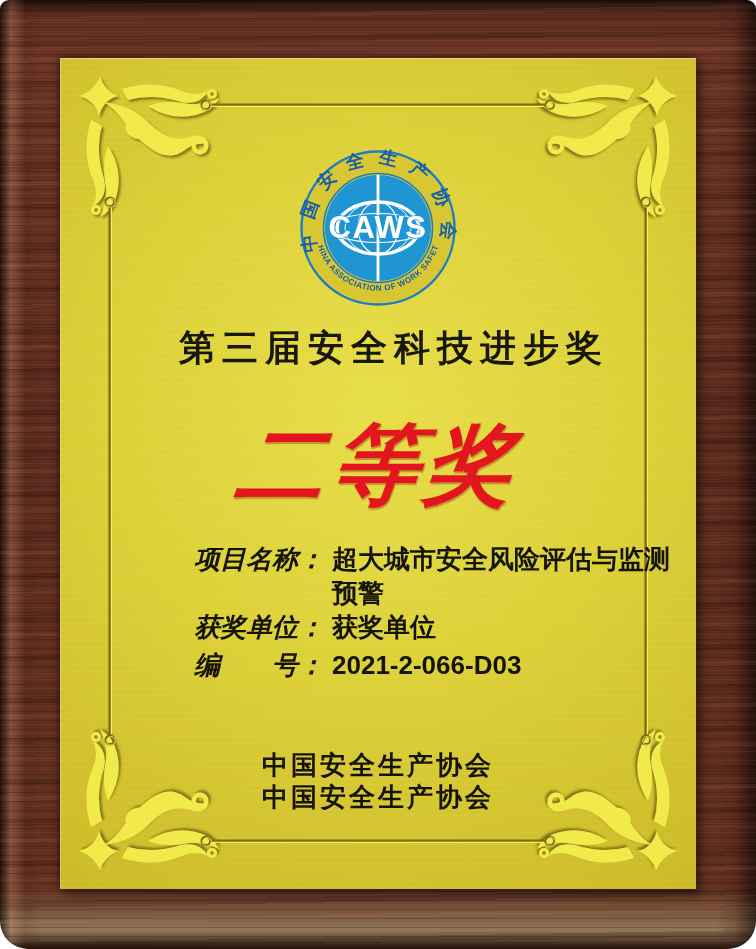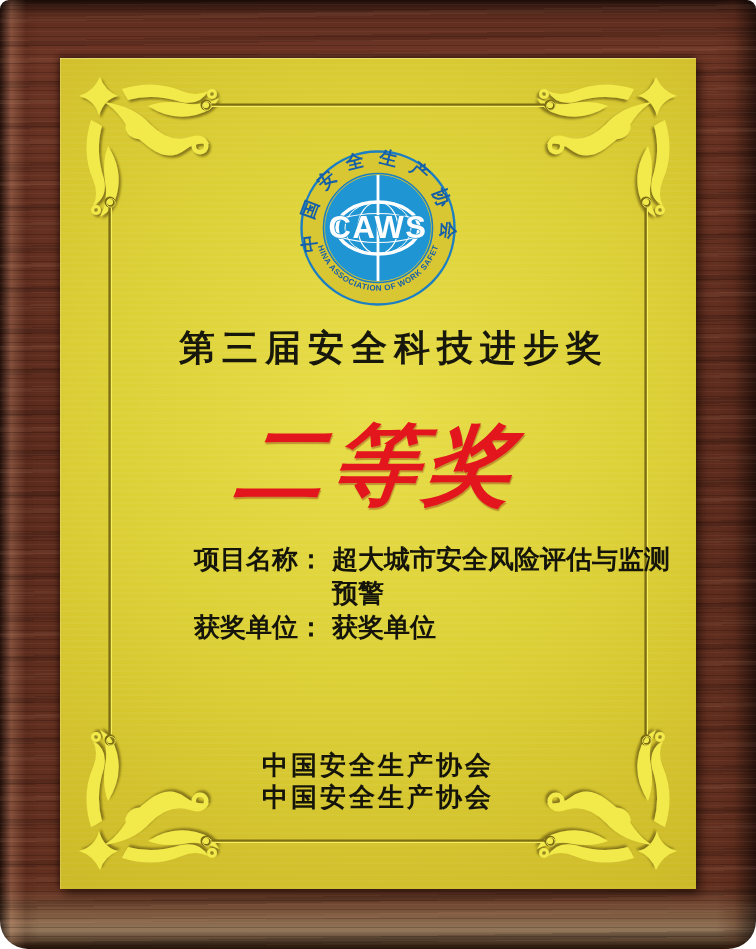--- a/index.html
+++ b/index.html
@@ -42,21 +42,21 @@
   }
   .award{
     position:absolute;left:0;top:348px;width:100%;text-align:center;
     font-size:88px;font-weight:900;font-style:italic;letter-spacing:6px;color:#e3161d;
     transform:skewX(-7deg);white-space:nowrap;
     text-shadow:1px 2px 1px rgba(125,10,10,.35);
   }
   .info{position:absolute;left:134px;top:484px;width:500px;color:#14140a;}
   .info .row{display:flex;align-items:flex-start;font-size:26px;font-weight:600;line-height:34px;}
   .info .row.num{margin-top:4px;}
-  .info .lbl{flex:0 0 138px;white-space:nowrap;}
+  .info .lbl{flex:0 0 138px;white-space:nowrap;font-style:italic;}
   .info .val{flex:1 1 auto;max-width:368px;}
   .footer{
     position:absolute;left:0;top:691px;width:100%;text-align:center;color:#14140a;
     font-size:26px;font-weight:600;line-height:32px;letter-spacing:3px;
   }
 </style>
 </head>
 <body>
 
 <div class="plaque">
@@ -151,20 +151,26 @@
         <div class="val">
           <div>超大城市安全风险评估与监测预警</div>
         </div>
       </div>
       <div class="row">
         <div class="lbl">获奖单位：</div>
         <div class="val">
           <div>获奖单位</div>
         </div>
       </div>
+      <div class="row num">
+        <div class="lbl">编　　号：</div>
+        <div class="val">
+          <div>2021-2-066-D03</div>
+        </div>
+      </div>
     </div>
 
     <div class="footer">
       <div>中国安全生产协会</div>
       <div>中国安全生产协会</div>
     </div>
 
   </div>
 </div>
 

